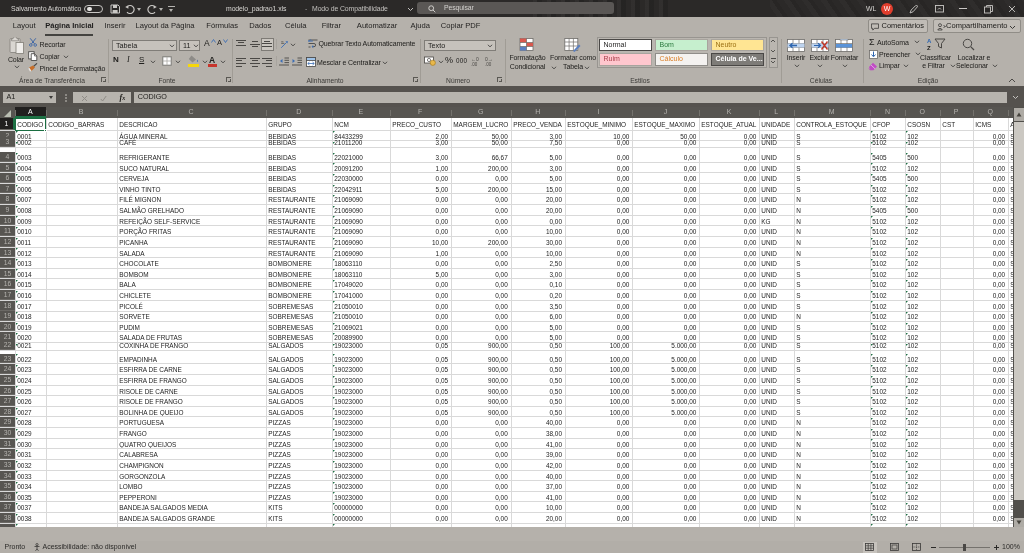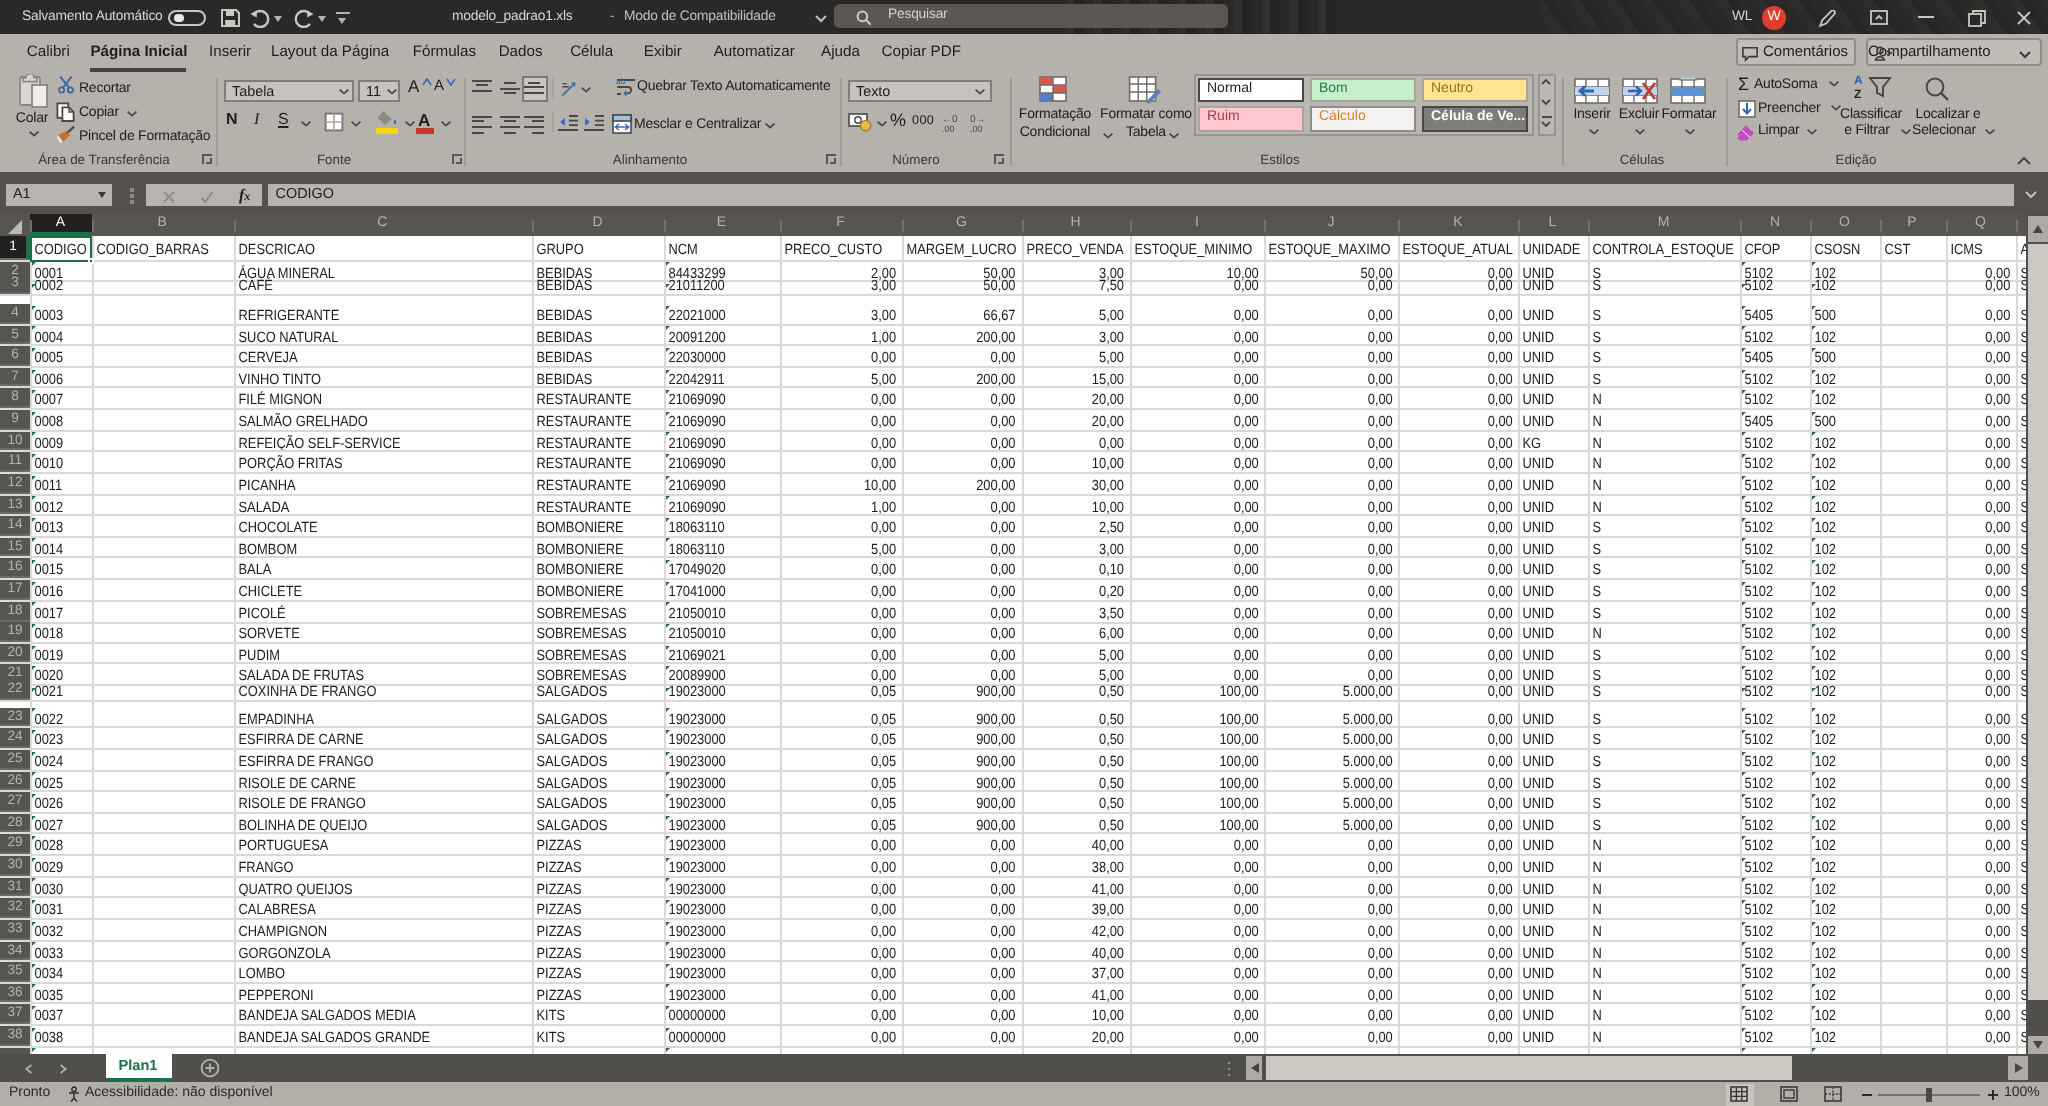--- a/index.html
+++ b/index.html
@@ -73,36 +73,36 @@
       <div class="a" style="left:959px;top:8px;width:8px;height:1.2px;background:#c9c7c4;"></div>
       <svg class="a" style="left:984px;top:4.5px" width="9" height="9" viewBox="0 0 9 9">
         <rect x="0.5" y="2" width="6" height="6" fill="none" stroke="#c9c7c4" stroke-width="0.9"></rect>
         <path d="M2.5 2 V0.5 H8.5 V6.5 H7" fill="none" stroke="#c9c7c4" stroke-width="0.9"></path>
       </svg>
       <svg class="a" style="left:1008px;top:4.5px" width="8" height="8" viewBox="0 0 8 8">
         <path d="M1 1 L7 7 M7 1 L1 7" stroke="#c9c7c4" stroke-width="0.9"></path>
       </svg>
     </div>
     <div id="trow" class="a">
-      <div class="tab" style="left:10.2px;width:27.9px;">Calibri</div>
+      <div class="tab" style="left:10.2px;width:27.9px;">Layout</div>
       <div class="tab tabsel" style="left:45.2px;width:48.2px;">Página Inicial</div>
       <div class="tab" style="left:103.1px;width:23.9px;">Inserir</div>
       <div class="tab" style="left:135.1px;width:59.9px;">Layout da Página</div>
       <div class="tab" style="left:204.7px;width:35.0px;">Fórmulas</div>
       <div class="tab" style="left:247.9px;width:24.8px;">Dados</div>
       <div class="tab" style="left:280.9px;width:29.9px;">Célula</div>
-      <div class="tab" style="left:319.0px;width:24.8px;">Exibir</div>
+      <div class="tab" style="left:319.0px;width:24.8px;">Filtrar</div>
       <div class="tab" style="left:353.5px;width:47.2px;">Automatizar</div>
       <div class="tab" style="left:410.4px;width:19.7px;">Ajuda</div>
       <div class="tab" style="left:440.8px;width:35.0px;">Copiar PDF</div>
       <div class="rbtn" style="left:867.5px;width:60px;text-align:left;padding-left:13px;">Comentários</div>
       <svg class="a" style="left:871px;top:5.5px" width="8" height="8" viewBox="0 0 9 8">
         <path d="M0.5 0.5 H8.5 V5.5 H4 L2 7.5 V5.5 H0.5 Z" fill="none" stroke="#3b3a38" stroke-width="0.9"></path>
       </svg>
-      <div class="rbtn" style="left:933px;width:87.5px;text-align:left;">Compartilhamento</div>
+      <div class="rbtn" style="left:933px;width:87.5px;text-align:center;">Compartilhamento</div>
       <svg class="a" style="left:936.5px;top:5.5px" width="9" height="8" viewBox="0 0 9 8">
         <circle cx="3" cy="2.2" r="1.5" fill="none" stroke="#3b3a38" stroke-width="0.8"></circle>
         <path d="M0.8 7 a2.3 2.3 0 0 1 4.4 0 Z" fill="none" stroke="#3b3a38" stroke-width="0.8"></path>
         <path d="M6.5 2.5 l2 1 -2 1" fill="none" stroke="#3b3a38" stroke-width="0.8"></path>
       </svg>
       <svg class="a" style="left:1009px;top:7.5px" width="7" height="5" viewBox="0 0 7 5">
         <path d="M1 1 l2.5 2.5 L6 1" fill="none" stroke="#3b3a38" stroke-width="1"></path>
       </svg>
     </div>
     <div id="ribbon" class="a">
@@ -1358,43 +1358,20 @@
       <div class="a" style="left:0.5px;top:1px;width:10px;height:12.5px;background:#aeaba5;"></div>
       <svg class="a" style="left:2.5px;top:5px" width="6" height="5" viewBox="0 0 6 5">
         <path d="M0.5 4.5 L3 0.5 L5.5 4.5 Z" fill="#47453f"></path>
       </svg>
       <div class="a" style="left:0.5px;top:14.5px;width:10px;height:378px;background:#cbc8c2;"></div>
       <div class="a" style="left:0.5px;top:411px;width:10px;height:9px;background:#aeaba5;"></div>
       <svg class="a" style="left:2.5px;top:413px" width="6" height="5" viewBox="0 0 6 5">
         <path d="M0.5 0.5 L3 4.5 L5.5 0.5 Z" fill="#47453f"></path>
       </svg>
     </div>
-    <div class="a" style="left:0;top:527.3px;width:1024px;height:13.7px;background:#514f4b;">
-      <svg class="a" style="left:12px;top:4.5px" width="5" height="5" viewBox="0 0 5 5">
-        <path d="M3.7 0.5 L1.2 2.5 L3.7 4.5" fill="none" stroke="#aeaba5" stroke-width="1"></path>
-      </svg>
-      <svg class="a" style="left:29px;top:4.5px" width="5" height="5" viewBox="0 0 5 5">
-        <path d="M1.3 0.5 L3.8 2.5 L1.3 4.5" fill="none" stroke="#aeaba5" stroke-width="1"></path>
-      </svg>
-      <div class="a" style="left:52.5px;top:0;width:33px;height:13.7px;background:#fff;border-bottom:2px solid #1e7145;color:#1e7145;font-weight:bold;font-size:7.3px;line-height:12px;text-align:center;">Plan1</div>
-      <svg class="a" style="left:100px;top:2px" width="10" height="10" viewBox="0 0 10 10">
-        <circle cx="5" cy="5" r="4.2" fill="none" stroke="#b6b3ad" stroke-width="0.9"></circle>
-        <path d="M5 2.8 V7.2 M2.8 5 H7.2" stroke="#b6b3ad" stroke-width="0.9"></path>
-      </svg>
-      <div class="a" style="left:613.5px;top:3.5px;width:1.6px;height:1.6px;background:#9b9893;box-shadow:0 3px 0 #9b9893,0 6px 0 #9b9893;"></div>
-      <div class="a" style="left:622.8px;top:1.2px;width:8.5px;height:11.3px;background:#aeaba5;"></div>
-      <svg class="a" style="left:624.5px;top:3.8px" width="5" height="6" viewBox="0 0 5 6">
-        <path d="M4.5 0.5 L0.5 3 L4.5 5.5 Z" fill="#47453f"></path>
-      </svg>
-      <div class="a" style="left:633px;top:1.2px;width:263px;height:11.3px;background:#cbc8c2;"></div>
-      <div class="a" style="left:1003.7px;top:1.2px;width:10px;height:11.3px;background:#aeaba5;"></div>
-      <svg class="a" style="left:1006.5px;top:3.8px" width="5" height="6" viewBox="0 0 5 6">
-        <path d="M0.5 0.5 L4.5 3 L0.5 5.5 Z" fill="#47453f"></path>
-      </svg>
-    </div>
     <div class="a" style="left:0;top:541px;width:1024px;height:12px;background:#b2aea8;font-size:7px;color:#2b2a28;">
       <div class="a" style="left:4.5px;top:1.5px;">Pronto</div>
       <svg class="a" style="left:33px;top:2px" width="8" height="8" viewBox="0 0 8 8">
         <circle cx="4" cy="1.6" r="1.1" fill="none" stroke="#2b2a28" stroke-width="0.7"></circle>
         <path d="M1.5 3.5 h5 M4 3.5 V6 M4 6 L2.5 7.8 M4 6 L5.5 7.8" fill="none" stroke="#2b2a28" stroke-width="0.7"></path>
       </svg>
       <div class="a" style="left:42.5px;top:1.5px;">Acessibilidade: não disponível</div>
       <div class="a" style="left:862.5px;top:0.5px;width:14px;height:11px;background:#c6c2bc;"></div>
       <svg class="a" style="left:865px;top:2px" width="9" height="8" viewBox="0 0 9 8">
         <rect x="0.5" y="0.5" width="8" height="7" fill="none" stroke="#3b3a38" stroke-width="0.8"></rect>

